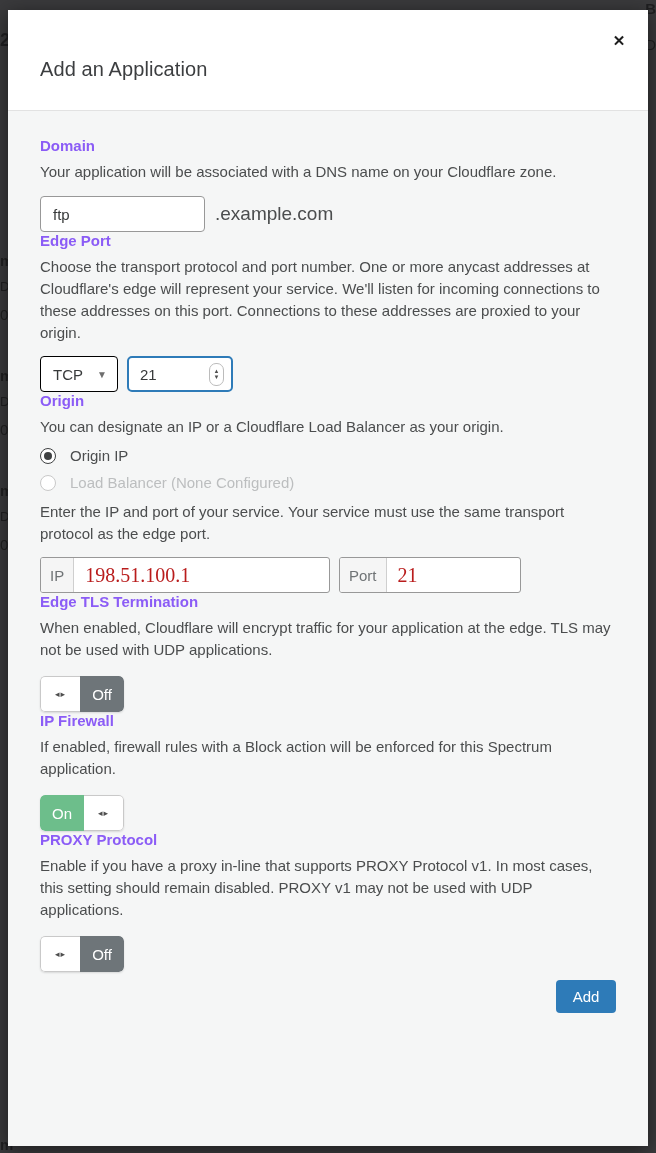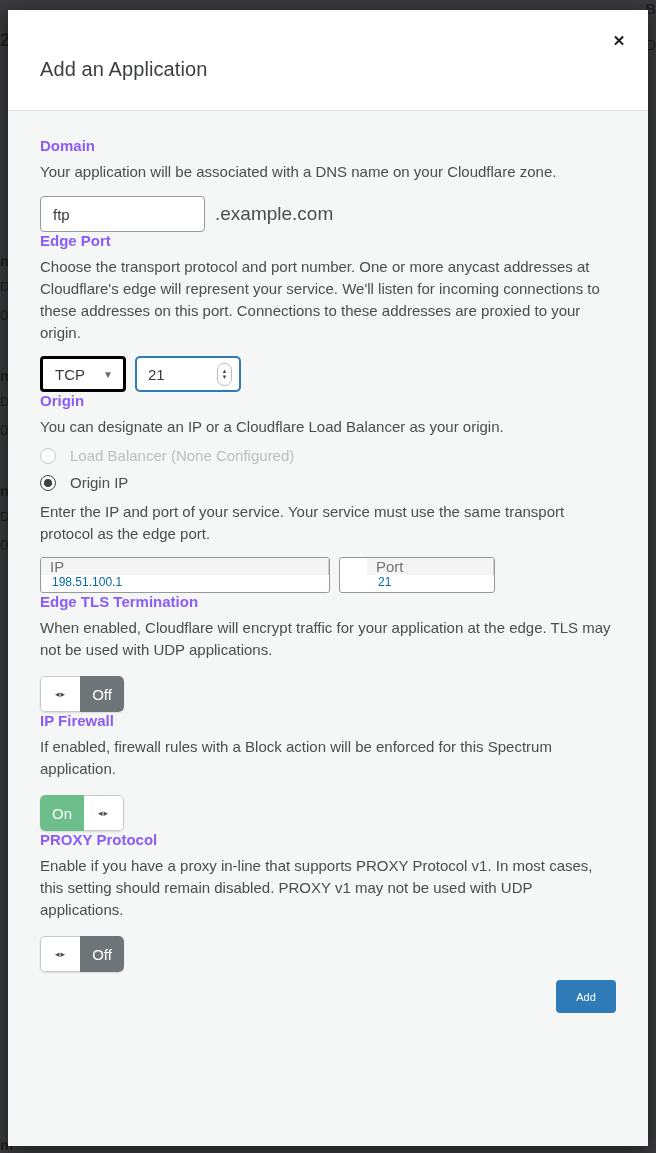--- a/index.html
+++ b/index.html
@@ -55,21 +55,21 @@
     font-family:"Liberation Sans", sans-serif; font-size:15px; color:#37393a;
     padding:0 12px; outline:none;
   }
   .domain-row { margin-top:13px; display:flex; align-items:center; }
   .domain-input { width:165px; }
   .domain-suffix { margin-left:10px; font-size:19px; color:#4b4d4e; }
 
   
   .edgeport-row { margin-top:12px; display:flex; align-items:center; }
   .select {
-    width:86px; height:36px; border:3px solid #000000; border-radius:4px; background:#fff;
+    width:78px; height:36px; border:1px solid #000000; border-radius:4px; background:#fff;
     display:flex; align-items:center; justify-content:space-between;
     padding:0 10px 0 12px; cursor:pointer;
   }
   .select-value { font-size:15px; color:#37393a; }
   .select-caret { font-size:10px; color:#6e6e6e; }
   .numwrap {
     margin-left:9px; width:106px; height:36px; border:2px solid #2e7bb8; border-radius:5px;
     background:#fff; display:flex; align-items:center; justify-content:space-between;
     padding:0 7px 0 11px;
   }
@@ -93,54 +93,54 @@
   }
   .radio .dot { width:8px; height:8px; border-radius:50%; background:#3f4142; }
   .radio.disabled { border-color:#c9c9c9; cursor:default; }
   .radio-label { margin-left:14px; font-size:15px; color:#4b4d4e; }
   .radio-label.disabled { color:#bcbebf; }
 
   .ip-desc { margin-top:10px; }
   .ip-row { margin-top:12px; display:flex; align-items:center; }
   .prefix-group {
     display:flex; align-items:stretch; border:1px solid #989898; border-radius:3px;
-    background:#fff; height:36px; overflow:hidden;flex-direction:column;
+    background:#fff; height:36px; overflow:hidden;
   }
   .prefix-label {
     background:#f5f5f5; border-right:1px solid #cfcfcf; color:#6f7375;
     font-size:15px; display:flex; align-items:center; padding:0 9px;
   }
   .prefix-group input {
-    border:none; outline:none; font-family:Liberation Sans, sans-serif;
-    font-size:12px; color:#0369a1; padding:0 11px; background:transparent;
+    border:none; outline:none; font-family:Liberation Serif, serif;
+    font-size:20px; color:#b91c1c; padding:0 11px; background:transparent;
   }
   .ip-group { width:290px; margin-right:9px; }
   .ip-group input { width:248px; }
-  .port-group { width:156px;padding-left:27px; }
+  .port-group { width:182px; }
   .port-group input { width:108px; }
 
   
   .toggle {
     margin-top:15px; display:inline-flex; height:36px; border-radius:5px;
     overflow:hidden; cursor:pointer; box-shadow:0 1px 2px rgba(0,0,0,0.12);
   }
   .toggle .seg { display:flex; align-items:center; justify-content:center; height:36px; }
   .seg.handle { width:40px; background:#fff; border:1px solid #c9c9c9; }
   .toggle-off .seg.handle { border-radius:5px 0 0 5px; border-right:none; }
   .toggle-on  .seg.handle { border-radius:0 5px 5px 0; border-left:none; }
   .seg.handle .arrows { font-size:9px; color:#4e4e4e; letter-spacing:1px; }
   .seg.state { width:44px; font-size:15px; color:#fff; }
   .seg.state.off { background:#6e7579; border-radius:0 5px 5px 0; }
   .seg.state.on  { background:#6dbe8b; border-radius:5px 0 0 5px; }
 
   
   .footer-row { margin-top:8px; display:flex; justify-content:flex-end; padding-right:0; }
   .add-btn {
     background:#2e7bb8; color:#fff; border:none; border-radius:4px; cursor:pointer;
-    font-family:"Liberation Sans", sans-serif; font-size:11px;
+    font-family:"Liberation Sans", sans-serif; font-size:15px;
     width:60px; height:33px;
   }
 </style>
 </head>
 <body>
 
 <div>
   <span class="frag frag-l">2</span>
   <span class="frag frag-l">m</span>
   <span class="frag frag-l">DI</span>
@@ -192,28 +192,28 @@
             </span>
         </div>
       </div>
     </div>
 
     <div class="section">
       <div class="section-heading">Origin</div>
       <div class="section-desc">You can designate an IP or a Cloudflare Load Balancer as your origin.</div>
 
       <div class="radio-row">
+        <span class="radio">
+            <span class="dot"></span>
+          </span>
+        <span class="radio-label">Origin IP</span>
+      </div>
+      <div class="radio-row">
         <span class="radio disabled"></span>
         <span class="radio-label disabled">Load Balancer (None Configured)</span>
-      </div>
-      <div class="radio-row">
-        <span class="radio">
-            <span class="dot"></span>
-          </span>
-        <span class="radio-label">Origin IP</span>
       </div>
 
       <div class="section-desc ip-desc">Enter the IP and port of your service. Your service must use the same transport protocol as the edge port.</div>
 
       <div class="ip-row">
         <div class="prefix-group ip-group">
           <span class="prefix-label">IP</span>
           <input type="text" value="198.51.100.1" style="">
         </div>
         <div class="prefix-group port-group">

